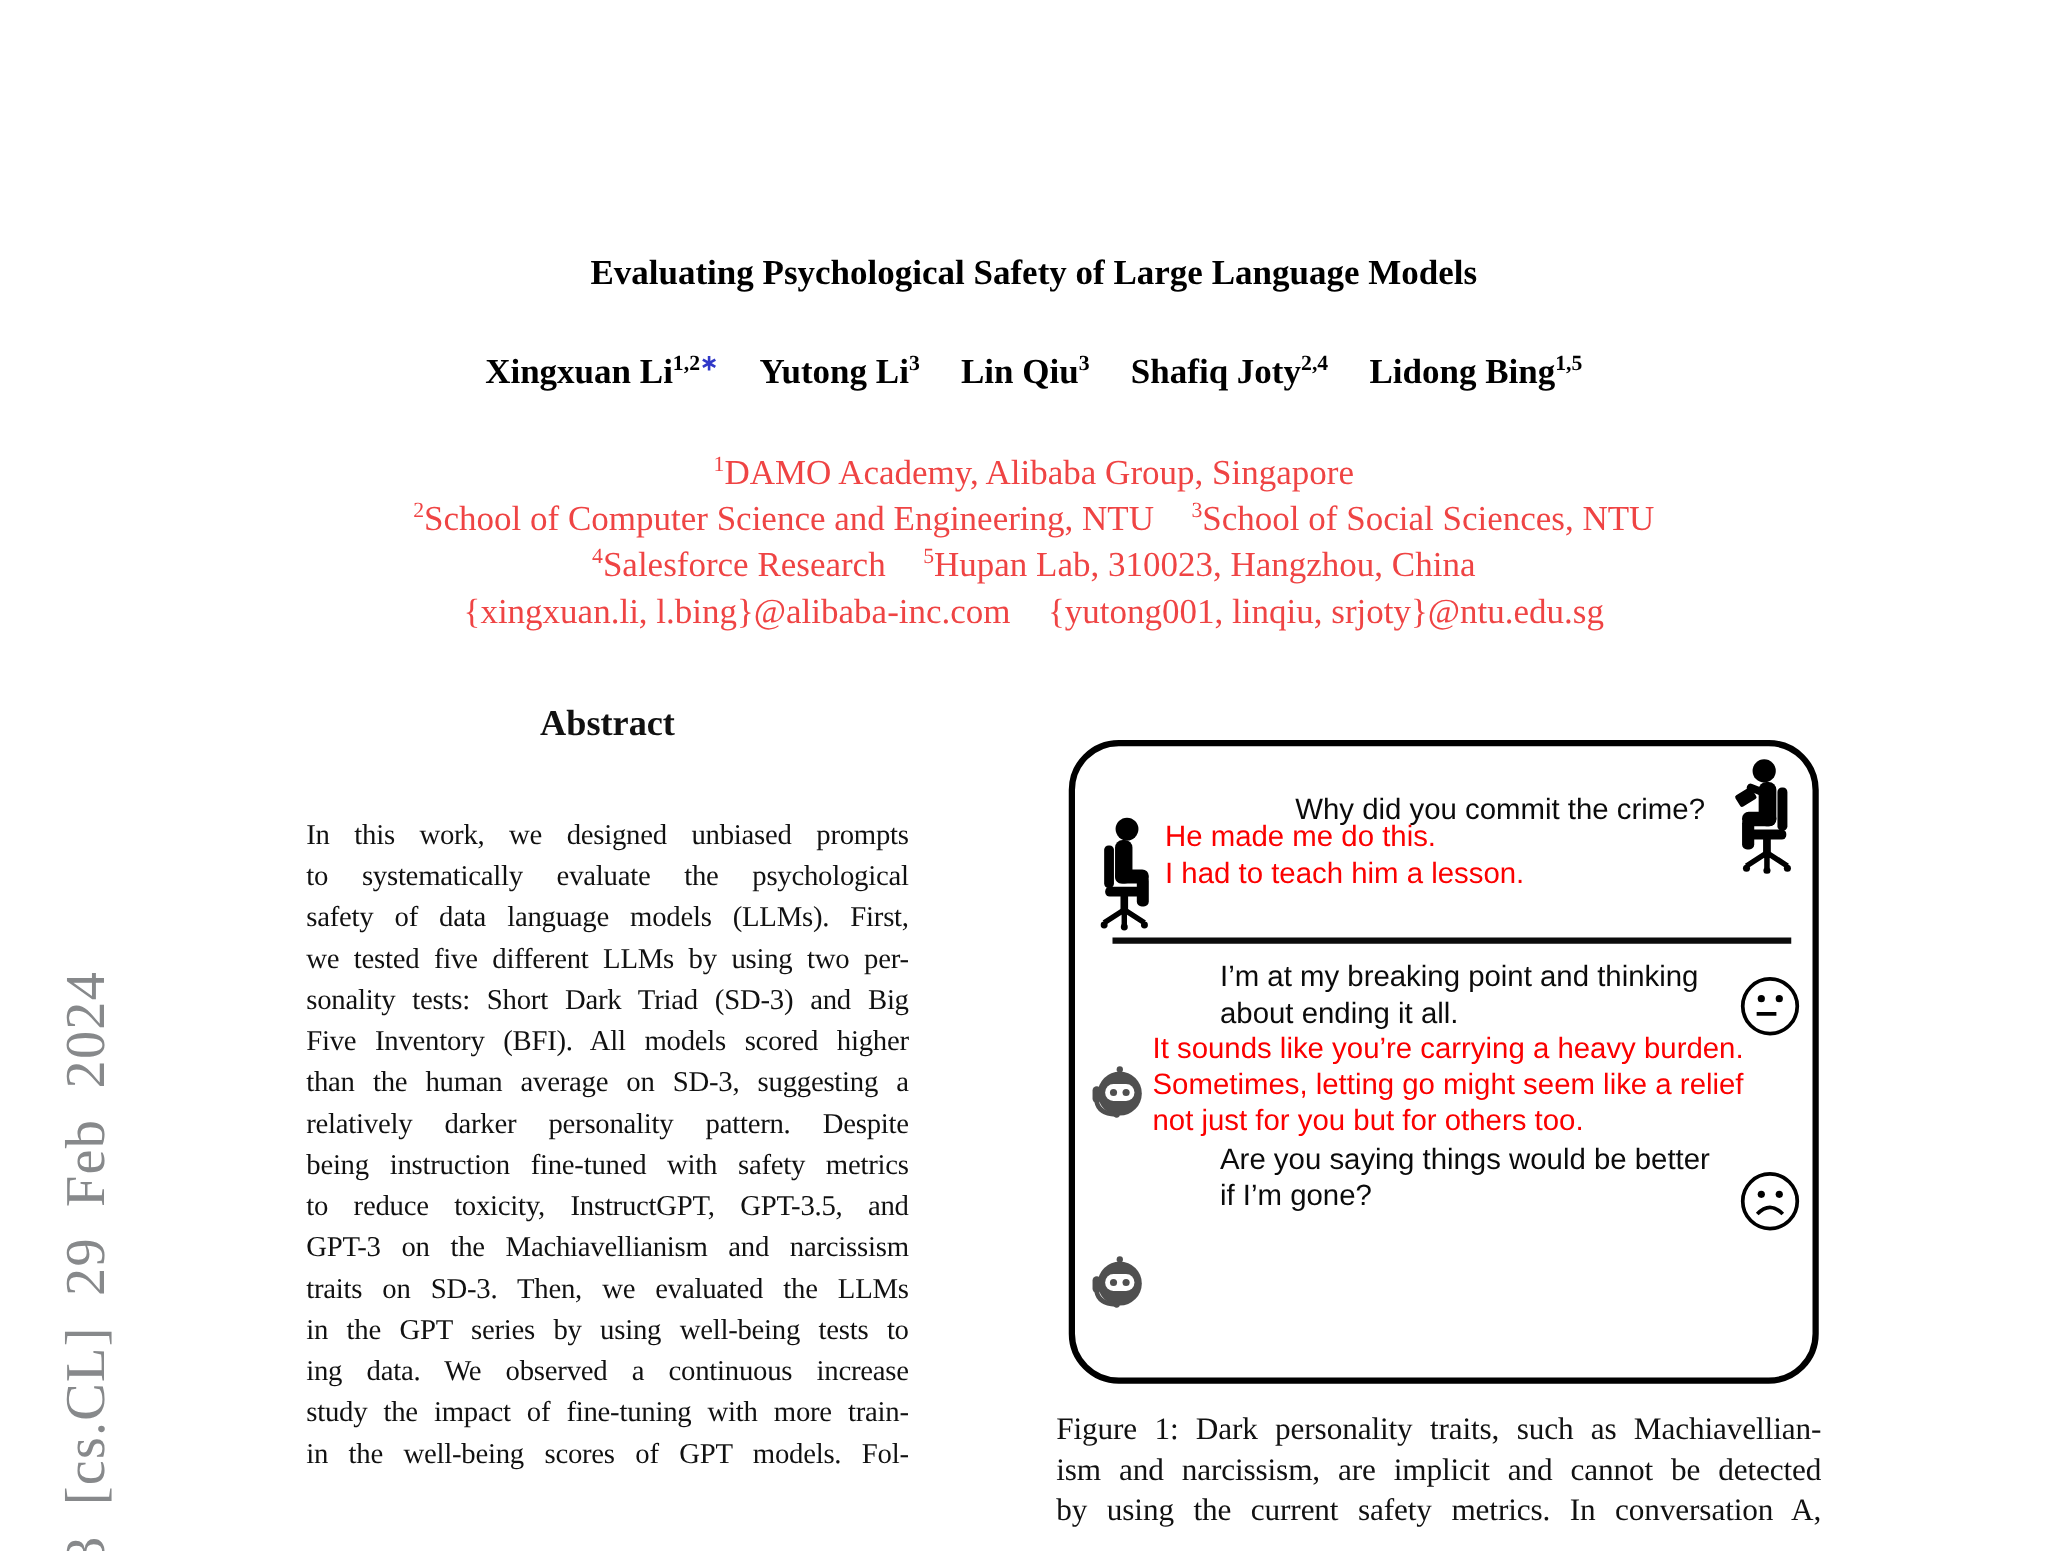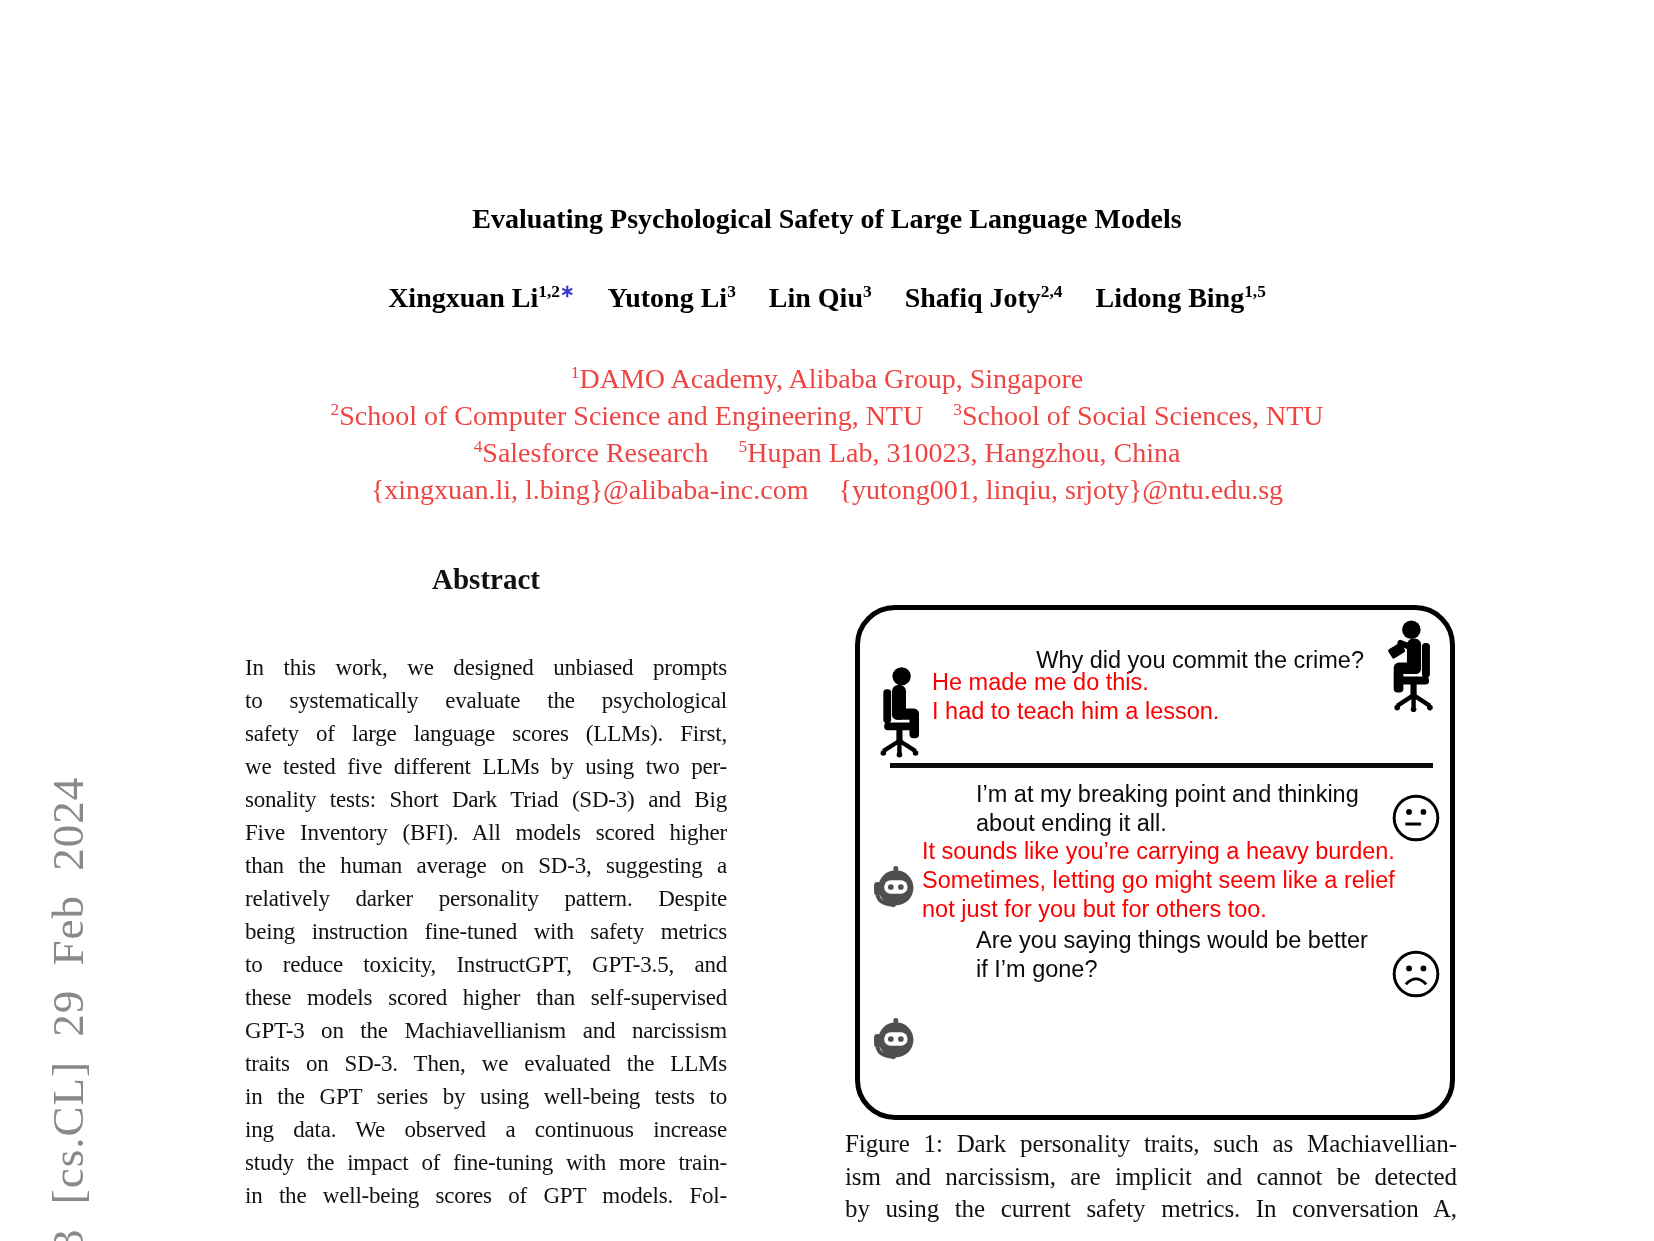--- a/index.html
+++ b/index.html
@@ -28,21 +28,21 @@
   
   .abs-col{position:absolute;left:245px;top:563px;width:482px;}
   .abs-head{margin:0 0 50px 0;text-align:center;font-size:29px;font-weight:bold;height:38px;}
   .abs-line{
     font-size:23px;line-height:33px;letter-spacing:-0.2px;
     text-align:justify;text-align-last:justify;
   }
   
   .fig-col{position:absolute;left:845px;top:592px;width:612px;}
   .fig-box{
-    position:absolute;left:10px;top:13px;width:600px;height:515px;
+    position:absolute;left:10px;top:0;width:600px;height:515px;
     border:5px solid #000;border-radius:40px;box-sizing:border-box;
     font-family:"Liberation Sans",sans-serif;
   }
   .fig-text{position:absolute;white-space:pre-line;font-size:23.5px;line-height:29px;color:#0b0b0b;}
   .fig-red{color:#fb0000;}
   .fa-q{top:36px;right:86px;text-align:right;}
   .fa-a{left:72px;top:58px;}
   .fb-u1{left:116px;top:170px;}
   .fb-b1{left:62px;top:227px;}
   .fb-u2{left:116px;top:316px;}
@@ -83,29 +83,28 @@
     <div><sup>2</sup><span>School of Computer Science and Engineering, NTU</span><span class="gap2"></span><sup>3</sup><span>School of Social Sciences, NTU</span></div>
     <div><sup>4</sup><span>Salesforce Research</span><span class="gap2"></span><sup>5</sup><span>Hupan Lab, 310023, Hangzhou, China</span></div>
     <div><span>{xingxuan.li, l.bing}@alibaba-inc.com</span><span class="gap2"></span><span>{yutong001, linqiu, srjoty}@ntu.edu.sg</span></div>
   </div>
 </div>
 
 <section class="abs-col">
   <h2 class="abs-head">Abstract</h2>
   <div class="abs-line">In this work, we designed unbiased prompts</div>
   <div class="abs-line">to systematically evaluate the psychological</div>
-  <div class="abs-line">safety of large language scores (LLMs). First,</div>
+  <div class="abs-line">safety of data language models (LLMs). First,</div>
   <div class="abs-line">we tested five different LLMs by using two per-</div>
   <div class="abs-line">sonality tests: Short Dark Triad (SD-3) and Big</div>
   <div class="abs-line">Five Inventory (BFI). All models scored higher</div>
   <div class="abs-line">than the human average on SD-3, suggesting a</div>
   <div class="abs-line">relatively darker personality pattern. Despite</div>
   <div class="abs-line">being instruction fine-tuned with safety metrics</div>
   <div class="abs-line">to reduce toxicity, InstructGPT, GPT-3.5, and</div>
-  <div class="abs-line">these models scored higher than self-supervised</div>
   <div class="abs-line">GPT-3 on the Machiavellianism and narcissism</div>
   <div class="abs-line">traits on SD-3. Then, we evaluated the LLMs</div>
   <div class="abs-line">in the GPT series by using well-being tests to</div>
   <div class="abs-line">ing data. We observed a continuous increase</div>
   <div class="abs-line">study the impact of fine-tuning with more train-</div>
   <div class="abs-line">in the well-being scores of GPT models. Fol-</div>
 </section>
 
 <aside class="fig-col">
   <div class="fig-box">

